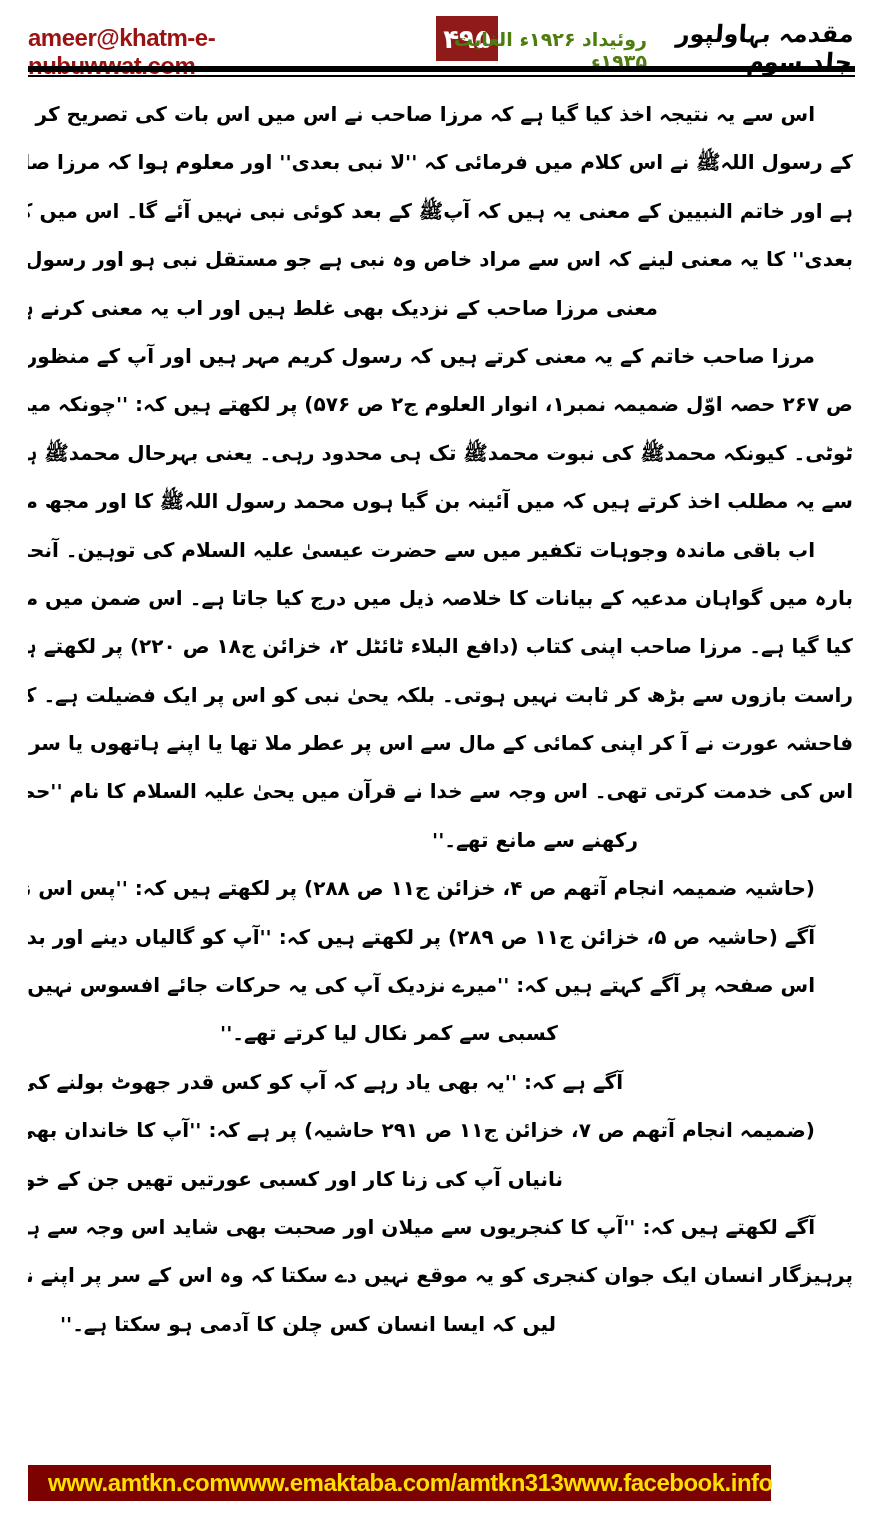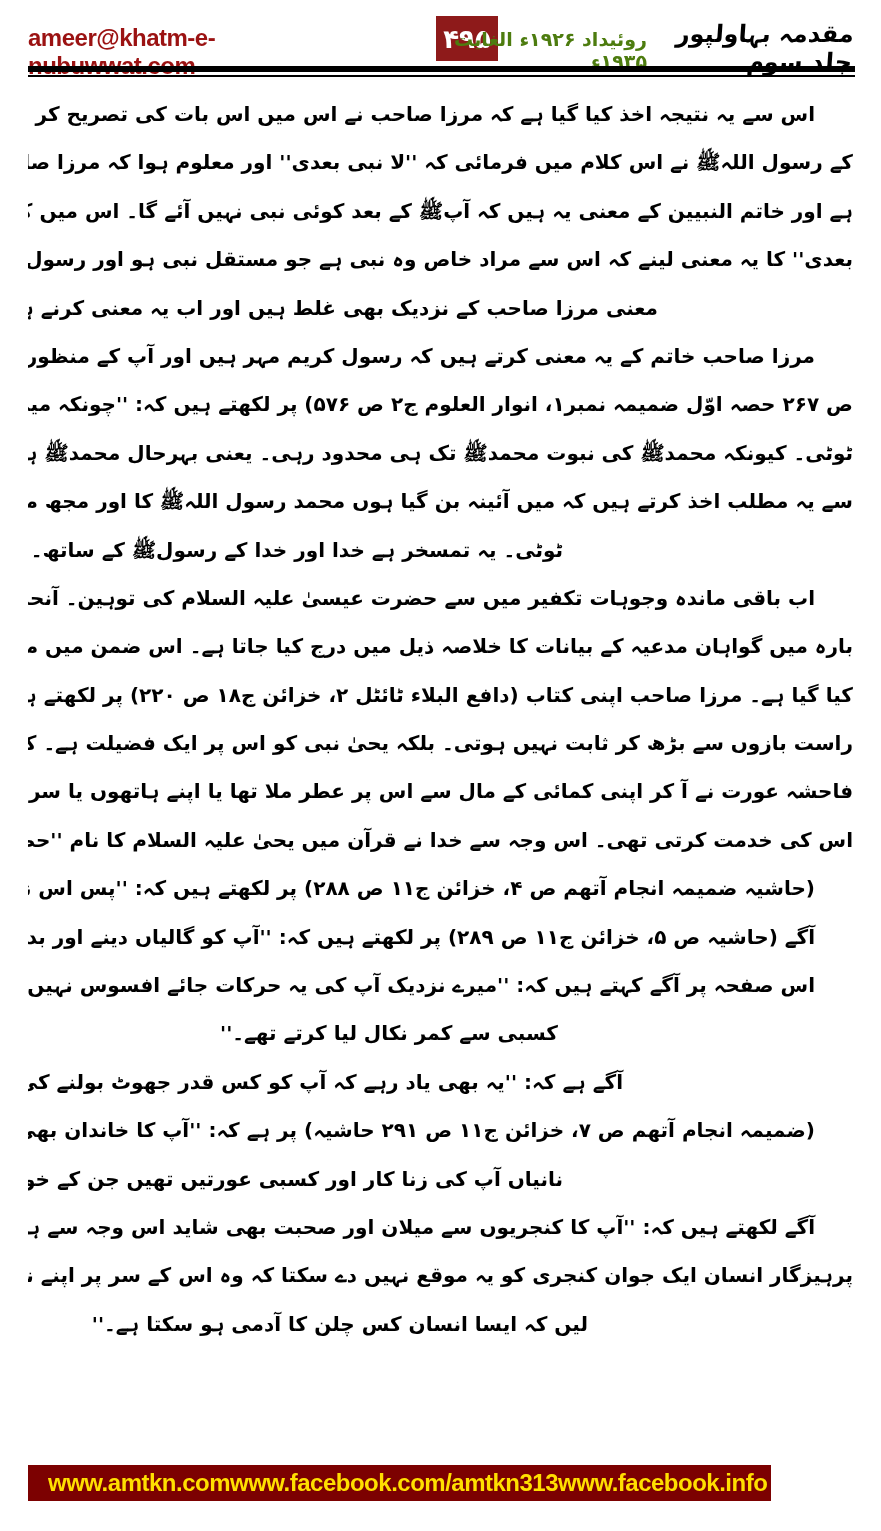--- a/index.html
+++ b/index.html
@@ -64,38 +64,38 @@
   <main class="body" id="body-lines">
       <div class="line" style="padding-right: 38px;">اس سے یہ نتیجہ اخذ کیا گیا ہے کہ مرزا صاحب نے اس میں اس بات کی تصریح کر دی ہے کہ خاتم الانبیاء کی تفسیر بغیر کسی استثناء</div>
       <div class="line" style="padding-right: 0px;">کے رسول اللہﷺ نے اس کلام میں فرمائی کہ ''لا نبی بعدی'' اور معلوم ہوا کہ مرزا صاحب کے نزدیک خاتم النّبیین کی تفسیر ''لا نبی بعدی''</div>
       <div class="line" style="padding-right: 0px;">ہے اور خاتم النبیین کے معنی یہ ہیں کہ آپﷺ کے بعد کوئی نبی نہیں آئے گا۔ اس میں کسی نبی بروزی ظلی وغیرہ کی قید نہیں اور اب ''لا نبی</div>
       <div class="line" style="padding-right: 0px;">بعدی'' کا یہ معنی لینے کہ اس سے مراد خاص وہ نبی ہے جو مستقل نبی ہو اور رسول اللہﷺ سے الگ ہو کر اس نے نبوت حاصل کی ہو۔ کیونکہ یہ</div>
       <div class="line" style="padding-right: 195px;">معنی مرزا صاحب کے نزدیک بھی غلط ہیں اور اب یہ معنی کرنے ہرگز قابل پذیرائی نہیں۔</div>
       <div class="line" style="padding-right: 38px;">مرزا صاحب خاتم کے یہ معنی کرتے ہیں کہ رسول کریم مہر ہیں اور آپ کے منظور کرنے سے نبی بنتے ہیں۔ کتاب (حقیقت النبوت</div>
       <div class="line" style="padding-right: 0px;">ص ۲۶۷ حصہ اوّل ضمیمہ نمبر۱، انوار العلوم ج۲ ص ۵۷۶) پر لکھتے ہیں کہ: ''چونکہ میں ظلی طور پر محمد ہوں۔ پس اس طور سے خاتم النّبیین کی مہر نہیں</div>
       <div class="line" style="padding-right: 0px;">ٹوٹی۔ کیونکہ محمدﷺ کی نبوت محمدﷺ تک ہی محدود رہی۔ یعنی بہرحال محمدﷺ ہی نبی رہا، نہ کوئی اور۔ سید انور شاہ صاحب گواہ مدعیہ اس</div>
       <div class="line" style="padding-right: 0px;">سے یہ مطلب اخذ کرتے ہیں کہ میں آئینہ بن گیا ہوں محمد رسول اللہﷺ کا اور مجھ میں تصویر اتر آئی ہے رسول کریم کی، اس سے مہر نبوت نہ</div>
-      <div class="line" style="padding-right: 290px;">ٹوٹی۔ یہ تمسخر ہے خدا اور خدا کے رسولﷺ کے ساتھ۔</div>
       <div class="line" style="padding-right: 38px;">اب باقی ماندہ وجوہات تکفیر میں سے حضرت عیسیٰ علیہ السلام کی توہین۔ آنحضرتﷺ کی توہین اور دیگر انبیاء علیہم السلام کی توہین کے</div>
       <div class="line" style="padding-right: 0px;">بارہ میں گواہان مدعیہ کے بیانات کا خلاصہ ذیل میں درج کیا جاتا ہے۔ اس ضمن میں مرزا غلام احمد صاحب کی حسب ذیل تحریروں پر اعتراض</div>
       <div class="line" style="padding-right: 0px;">کیا گیا ہے۔ مرزا صاحب اپنی کتاب (دافع البلاء ٹائٹل ۲، خزائن ج۱۸ ص ۲۲۰) پر لکھتے ہیں: ''لیکن مسیح کی راست بازی اپنے زمانہ میں دوسرے</div>
       <div class="line" style="padding-right: 0px;">راست بازوں سے بڑھ کر ثابت نہیں ہوتی۔ بلکہ یحیٰ نبی کو اس پر ایک فضیلت ہے۔ کیونکہ وہ شراب نہیں پیتا تھا اور کبھی یہ نہیں سنا گیا کہ کسی</div>
       <div class="line" style="padding-right: 0px;">فاحشہ عورت نے آ کر اپنی کمائی کے مال سے اس پر عطر ملا تھا یا اپنے ہاتھوں یا سر کے بالوں سے اس کو چھوا تھا یا کوئی بے تعلق جوان عورت</div>
       <div class="line" style="padding-right: 0px;">اس کی خدمت کرتی تھی۔ اس وجہ سے خدا نے قرآن میں یحیٰ علیہ السلام کا نام ''حصور'' رکھا مگر مسیح کا یہ نام نہ رکھا۔ کیونکہ ایسے قصے اس نام کے</div>
+      <div class="line" style="padding-right: 215px;">رکھنے سے مانع تھے۔''</div>
       <div class="line" style="padding-right: 38px;">(حاشیہ ضمیمہ انجام آتھم ص ۴، خزائن ج۱۱ ص ۲۸۸) پر لکھتے ہیں کہ: ''پس اس نادان اسرائیلی نے ان معمولی باتوں کا پیشین گوئی نام</div>
       <div class="line" style="padding-right: 38px;">آگے (حاشیہ ص ۵، خزائن ج۱۱ ص ۲۸۹) پر لکھتے ہیں کہ: ''آپ کو گالیاں دینے اور بدزبانی کی اکثر عادت تھی۔''</div>
       <div class="line" style="padding-right: 38px;">اس صفحہ پر آگے کہتے ہیں کہ: ''میرے نزدیک آپ کی یہ حرکات جائے افسوس نہیں۔ کیونکہ آپ تو گالیاں دیتے تھے اور یہودی</div>
       <div class="line" style="padding-right: 295px;">کسبی سے کمر نکال لیا کرتے تھے۔''</div>
       <div class="line" style="padding-right: 230px;">آگے ہے کہ: ''یہ بھی یاد رہے کہ آپ کو کس قدر جھوٹ بولنے کی عادت تھے۔''</div>
       <div class="line" style="padding-right: 38px;">(ضمیمہ انجام آتھم ص ۷، خزائن ج۱۱ ص ۲۹۱ حاشیہ) پر ہے کہ: ''آپ کا خاندان بھی نہایت پاک اور مطہر ہے۔ تین دادیاں اور تین</div>
       <div class="line" style="padding-right: 290px;">نانیاں آپ کی زنا کار اور کسبی عورتیں تھیں جن کے خون سے آپ کا وجود ظہور پذیر ہوا۔''</div>
       <div class="line" style="padding-right: 38px;">آگے لکھتے ہیں کہ: ''آپ کا کنجریوں سے میلان اور صحبت بھی شاید اس وجہ سے ہو کہ جدی مناسبت درمیان ہے۔ ورنہ کوئی</div>
       <div class="line" style="padding-right: 0px;">پرہیزگار انسان ایک جوان کنجری کو یہ موقع نہیں دے سکتا کہ وہ اس کے سر پر اپنے ناپاک ہاتھ لگا دے۔'' آگے ہے کہ: ''سمجھنے والے سمجھ</div>
-      <div class="line" style="padding-right: 265px;">لیں کہ ایسا انسان کس چلن کا آدمی ہو سکتا ہے۔''</div>
+      <div class="line" style="padding-right: 265px; text-align: center;">لیں کہ ایسا انسان کس چلن کا آدمی ہو سکتا ہے۔''</div>
     </main>
 
   <footer class="footer-bar" id="footer-links">
       <span>www.amtkn.com</span>
-      <span>www.facebook.com/amtkn313</span>
+      <span>www.emaktaba.com/amtkn313</span>
       <span>www.facebook.info</span>
     </footer>
 
 </div>
 
 </body></html>

